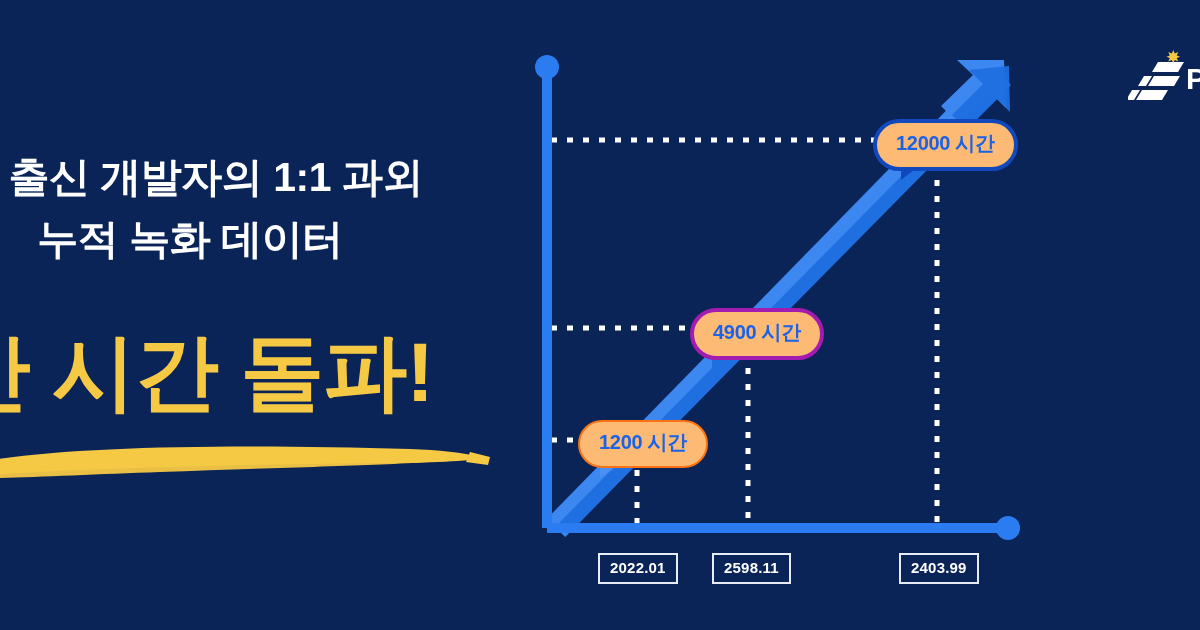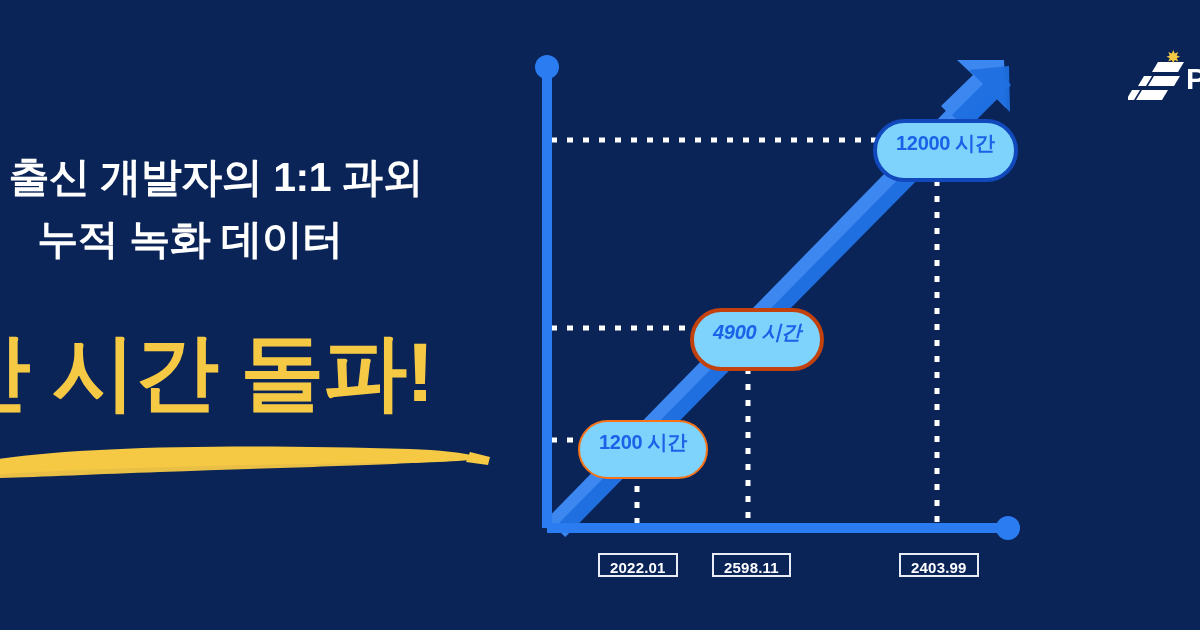--- a/index.html
+++ b/index.html
@@ -35,43 +35,43 @@
     line-height:1;
     white-space:nowrap;
   }
   .brush { position:absolute; left:-10px; top:432px; width:510px; height:50px; }
 
   
   .chart { position:absolute; left:0; top:0; width:1200px; height:630px; }
 
   .pill {
     position:absolute;
-    background:#7dd3fc;
+    background:#fdba74;
     color:#1a62e8;
     font-size:20px;
     font-weight:700;
     letter-spacing:-0.3px;
     white-space:nowrap;
     border-radius:999px;
-    padding:10px 19px 25px;
+    padding:10px 19px 14px;
     line-height:1;
     display:flex; align-items:center; justify-content:center;
   }
   .pill.p1200  { border:2px solid #f97316; }
-  .pill.p4900  { border:4px solid #c2410c;font-style:italic; }
+  .pill.p4900  { border:4px solid #a21caf; }
   .pill.p12000 { border:4px solid #1149bd; }
 
   .datebox {
     position:absolute;
     border:2px solid #e8ecf5;
     color:#ffffff;
     font-size:15px;
     font-weight:700;
     letter-spacing:0.2px;
-    padding:5px 10px 0;
+    padding:5px 10px 7px;
     line-height:1;
     white-space:nowrap;
   }
 
   
   .logo { position:absolute; left:1128px; top:46px; width:72px; height:62px; }
   .logo-text {
     position:absolute; left:1186px; top:62px;
     color:#ffffff; font-size:30px; font-weight:800; letter-spacing:-1px;
     white-space:nowrap; overflow:hidden; width:14px;

